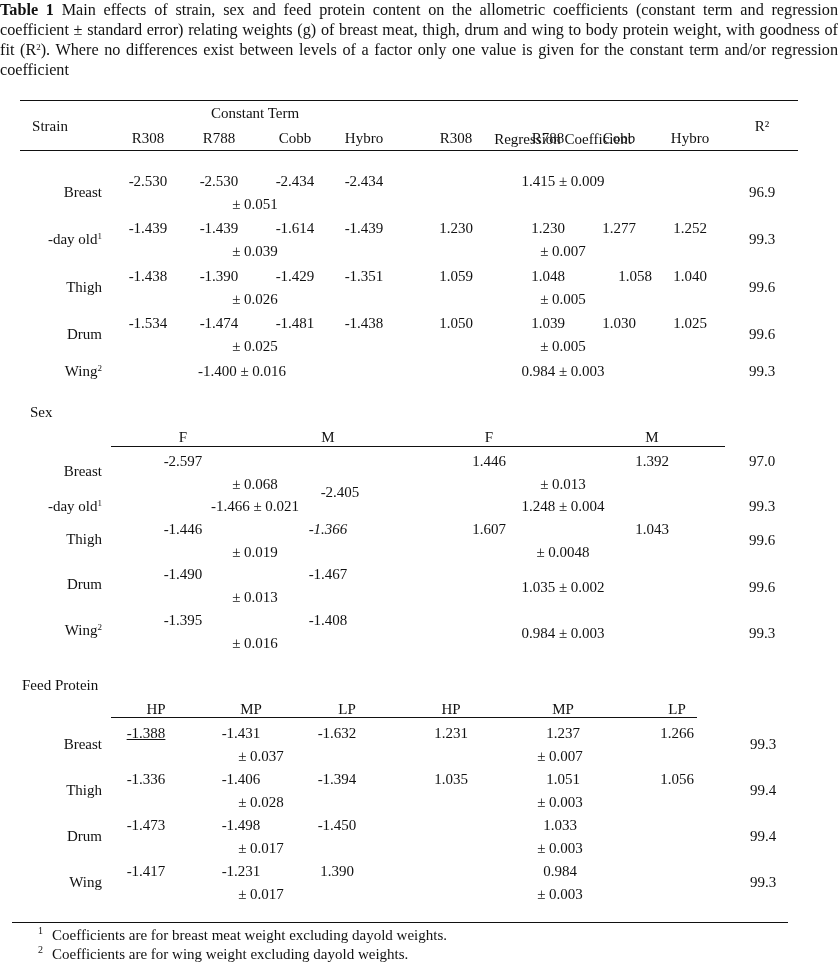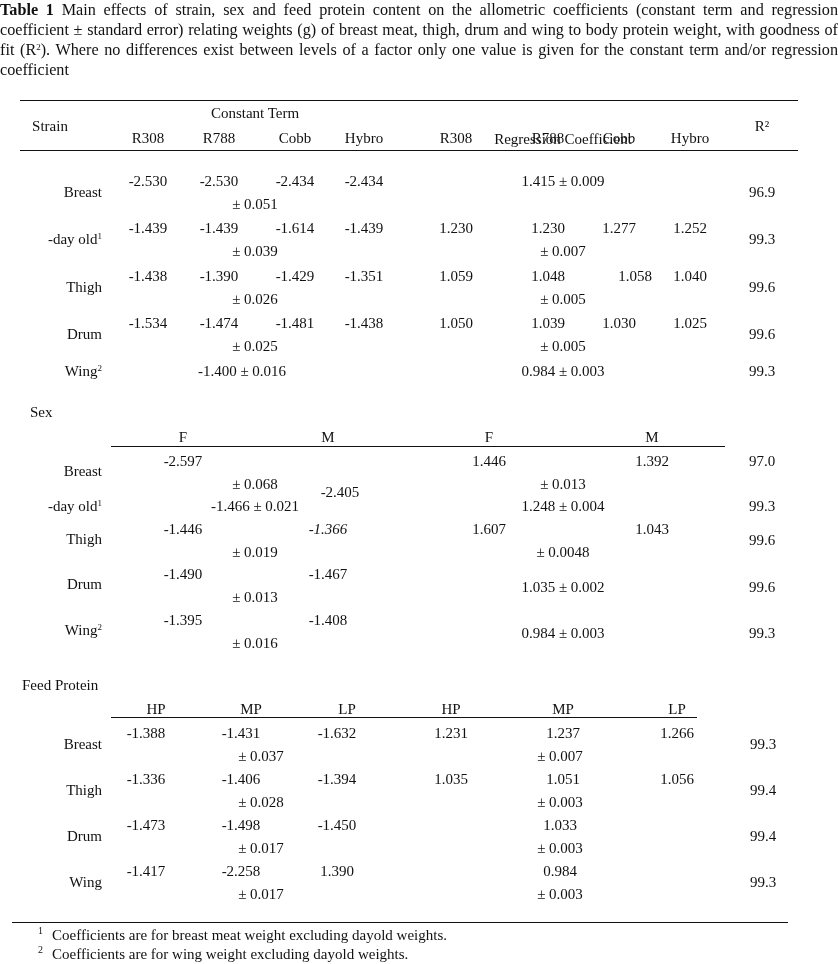--- a/index.html
+++ b/index.html
@@ -130,21 +130,21 @@
     <div class="abs c" style="left: 762px; top: 624px;"><span>99.3</span></div>
     <div class="abs" style="left: 22px; top: 676px;"><span>Feed Protein</span></div>
     <div class="abs c" style="left: 156px; top: 700px;"><span>HP</span></div>
     <div class="abs c" style="left: 451px; top: 700px;"><span>HP</span></div>
     <div class="abs c" style="left: 251px; top: 700px;"><span>MP</span></div>
     <div class="abs c" style="left: 563px; top: 700px;"><span>MP</span></div>
     <div class="abs c" style="left: 347px; top: 700px;"><span>LP</span></div>
     <div class="abs c" style="left: 677px; top: 700px;"><span>LP</span></div>
     <div class="rule" style="left: 111px; top: 717px; width: 586px;"></div>
     <div class="abs r" style="left: 102px; top: 735px;"><span>Breast</span></div>
-    <div class="abs c" style="left: 146px; top: 724px;"><span>-1.388</span></div>
+    <div class="abs c" style="left: 146px; top: 724px; text-decoration: underline;"><span>-1.388</span></div>
     <div class="abs c" style="left: 241px; top: 724px;"><span>-1.431</span></div>
     <div class="abs c" style="left: 337px; top: 724px;"><span>-1.632</span></div>
     <div class="abs c" style="left: 261px; top: 747px;"><span>± 0.037</span></div>
     <div class="abs c" style="left: 451px; top: 724px;"><span>1.231</span></div>
     <div class="abs c" style="left: 563px; top: 724px; text-align: right;"><span>1.237</span></div>
     <div class="abs c" style="left: 677px; top: 724px;"><span>1.266</span></div>
     <div class="abs c" style="left: 560px; top: 747px;"><span>± 0.007</span></div>
     <div class="abs c" style="left: 763px; top: 735px;"><span>99.3</span></div>
     <div class="abs r" style="left: 102px; top: 781px;"><span>Thigh</span></div>
     <div class="abs c" style="left: 146px; top: 770px;"><span>-1.336</span></div>
@@ -159,21 +159,21 @@
     <div class="abs r" style="left: 102px; top: 827px;"><span>Drum</span></div>
     <div class="abs c" style="left: 146px; top: 816px;"><span>-1.473</span></div>
     <div class="abs c" style="left: 241px; top: 816px;"><span>-1.498</span></div>
     <div class="abs c" style="left: 337px; top: 816px;"><span>-1.450</span></div>
     <div class="abs c" style="left: 261px; top: 839px;"><span>± 0.017</span></div>
     <div class="abs c" style="left: 560px; top: 816px;"><span>1.033</span></div>
     <div class="abs c" style="left: 560px; top: 839px;"><span>± 0.003</span></div>
     <div class="abs c" style="left: 763px; top: 827px;"><span>99.4</span></div>
     <div class="abs r" style="left: 102px; top: 873px;"><span>Wing</span></div>
     <div class="abs c" style="left: 146px; top: 862px;"><span>-1.417</span></div>
-    <div class="abs c" style="left: 241px; top: 862px;"><span>-2.258</span></div>
+    <div class="abs c" style="left: 241px; top: 862px;"><span>-1.231</span></div>
     <div class="abs c" style="left: 337px; top: 862px;"><span>1.390</span></div>
     <div class="abs c" style="left: 261px; top: 885px;"><span>± 0.017</span></div>
     <div class="abs c" style="left: 560px; top: 862px;"><span>0.984</span></div>
     <div class="abs c" style="left: 560px; top: 885px;"><span>± 0.003</span></div>
     <div class="abs c" style="left: 763px; top: 873px;"><span>99.3</span></div>
     <div class="rule" style="left: 12px; top: 922px; width: 776px;"></div>
     <div class="abs" style="left: 38px; top: 922px; font-size: 10px;">1</div>
     <div class="abs" style="left: 52px; top: 926px;"><span>Coefficients are for breast meat weight excluding dayold weights.</span></div>
     <div class="abs" style="left: 38px; top: 941px; font-size: 10px;">2</div>
     <div class="abs" style="left: 52px; top: 945px;"><span>Coefficients are for wing weight excluding dayold weights.</span></div>

